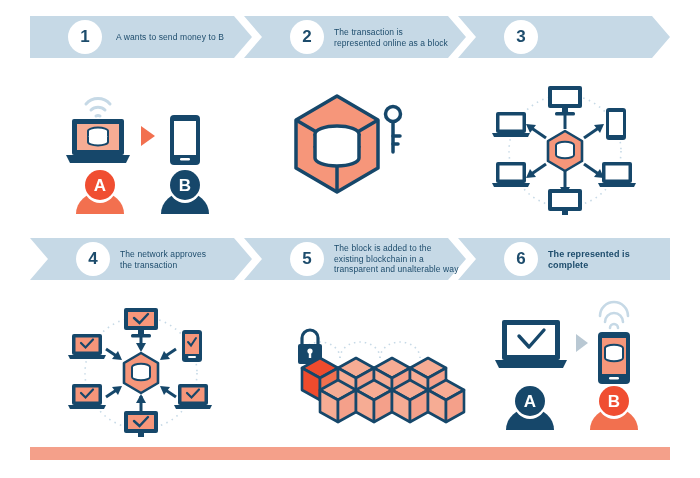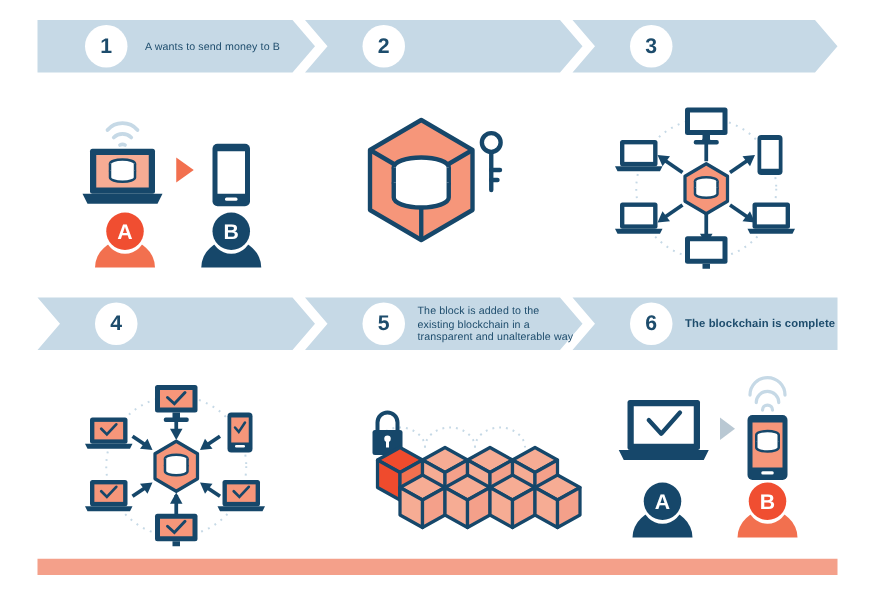--- a/index.html
+++ b/index.html
@@ -53,52 +53,56 @@
     </svg>
     <div class="num-circle">1</div>
     <div class="btxt">A wants to send money to B</div>
   </div>
 
   <div class="banner" style="left:244px;top:16px;width:222px;">
     <svg class="shape" viewBox="0 0 222 42" preserveAspectRatio="none">
       <path d="M0,0 H204 L222,21 L204,42 H0 L18,21 Z" fill="#c6d9e6"></path>
     </svg>
     <div class="num-circle">2</div>
+    <div class="btxt">The transaction is
+represented online as a block</div>
   </div>
 
   <div class="banner" style="left:458px;top:16px;width:212px;">
     <svg class="shape" viewBox="0 0 212 42" preserveAspectRatio="none">
       <path d="M0,0 H194 L212,21 L194,42 H0 L18,21 Z" fill="#c6d9e6"></path>
     </svg>
     <div class="num-circle">3</div>
   </div>
 
   <div class="banner" style="left:30px;top:238px;width:222px;">
     <svg class="shape" viewBox="0 0 222 42" preserveAspectRatio="none">
       <path d="M0,0 H204 L222,21 L204,42 H0 L18,21 Z" fill="#c6d9e6"></path>
     </svg>
     <div class="num-circle">4</div>
+    <div class="btxt">The network approves
+the transaction</div>
   </div>
 
   <div class="banner" style="left:244px;top:238px;width:222px;">
     <svg class="shape" viewBox="0 0 222 42" preserveAspectRatio="none">
       <path d="M0,0 H204 L222,21 L204,42 H0 L18,21 Z" fill="#c6d9e6"></path>
     </svg>
     <div class="num-circle">5</div>
     <div class="btxt">The block is added to the
 existing blockchain in a
 transparent and unalterable way</div>
   </div>
 
   <div class="banner bold" style="left:458px;top:238px;width:212px;">
     <svg class="shape" viewBox="0 0 212 42" preserveAspectRatio="none">
       <path d="M0,0 H212 V42 H0 L18,21 Z" fill="#c6d9e6"></path>
     </svg>
     <div class="num-circle">6</div>
-    <div class="btxt">The blockchain is complete</div>
+    <div class="btxt">The represented is complete</div>
   </div>
 
   <svg class="ill" style="left:62px;top:86px;" width="160" height="128" viewBox="0 0 160 128">
 
     <g fill="none" stroke="#c6d9e6" stroke-width="3" stroke-linecap="round">
       <path d="M24,18 A16,16 0 0 1 48,18"></path>
       <path d="M29,24 A10,10 0 0 1 43,24"></path>
       <path d="M34,30 A4,4 0 0 1 38,30"></path>
     </g>
 

